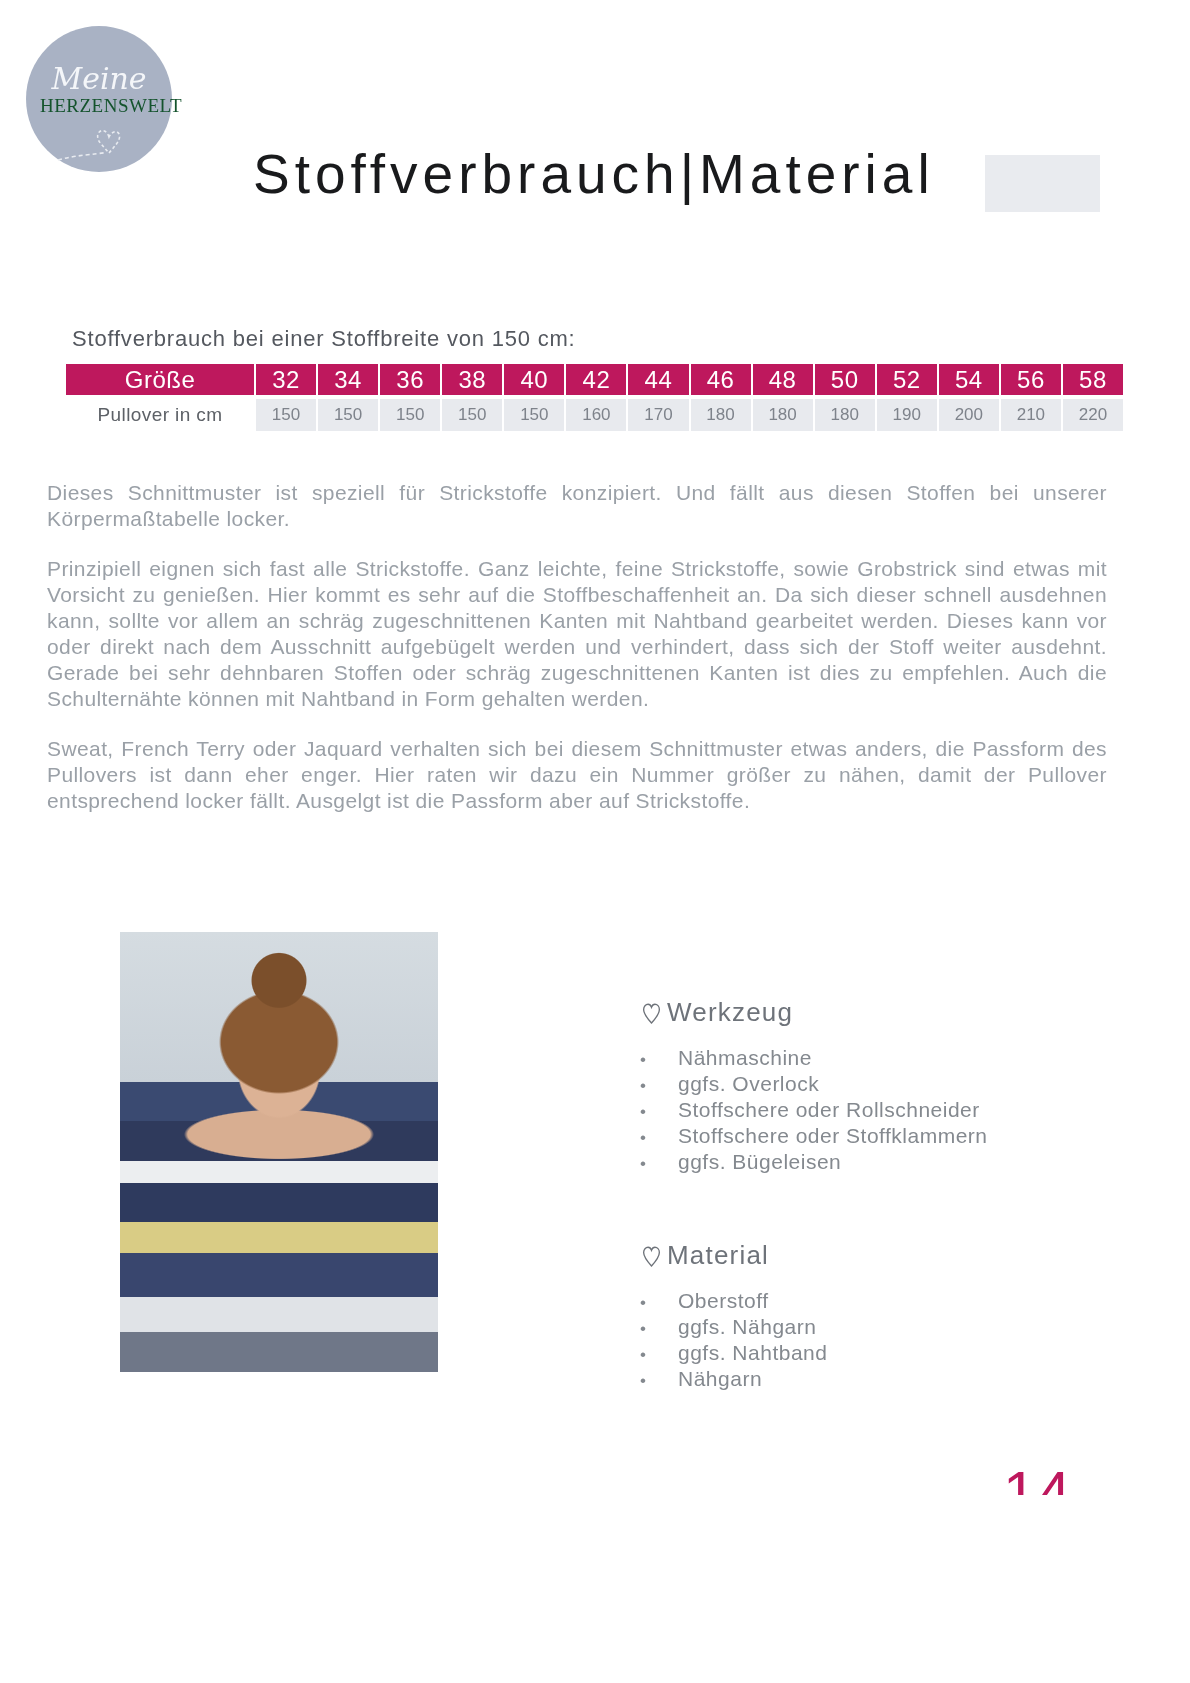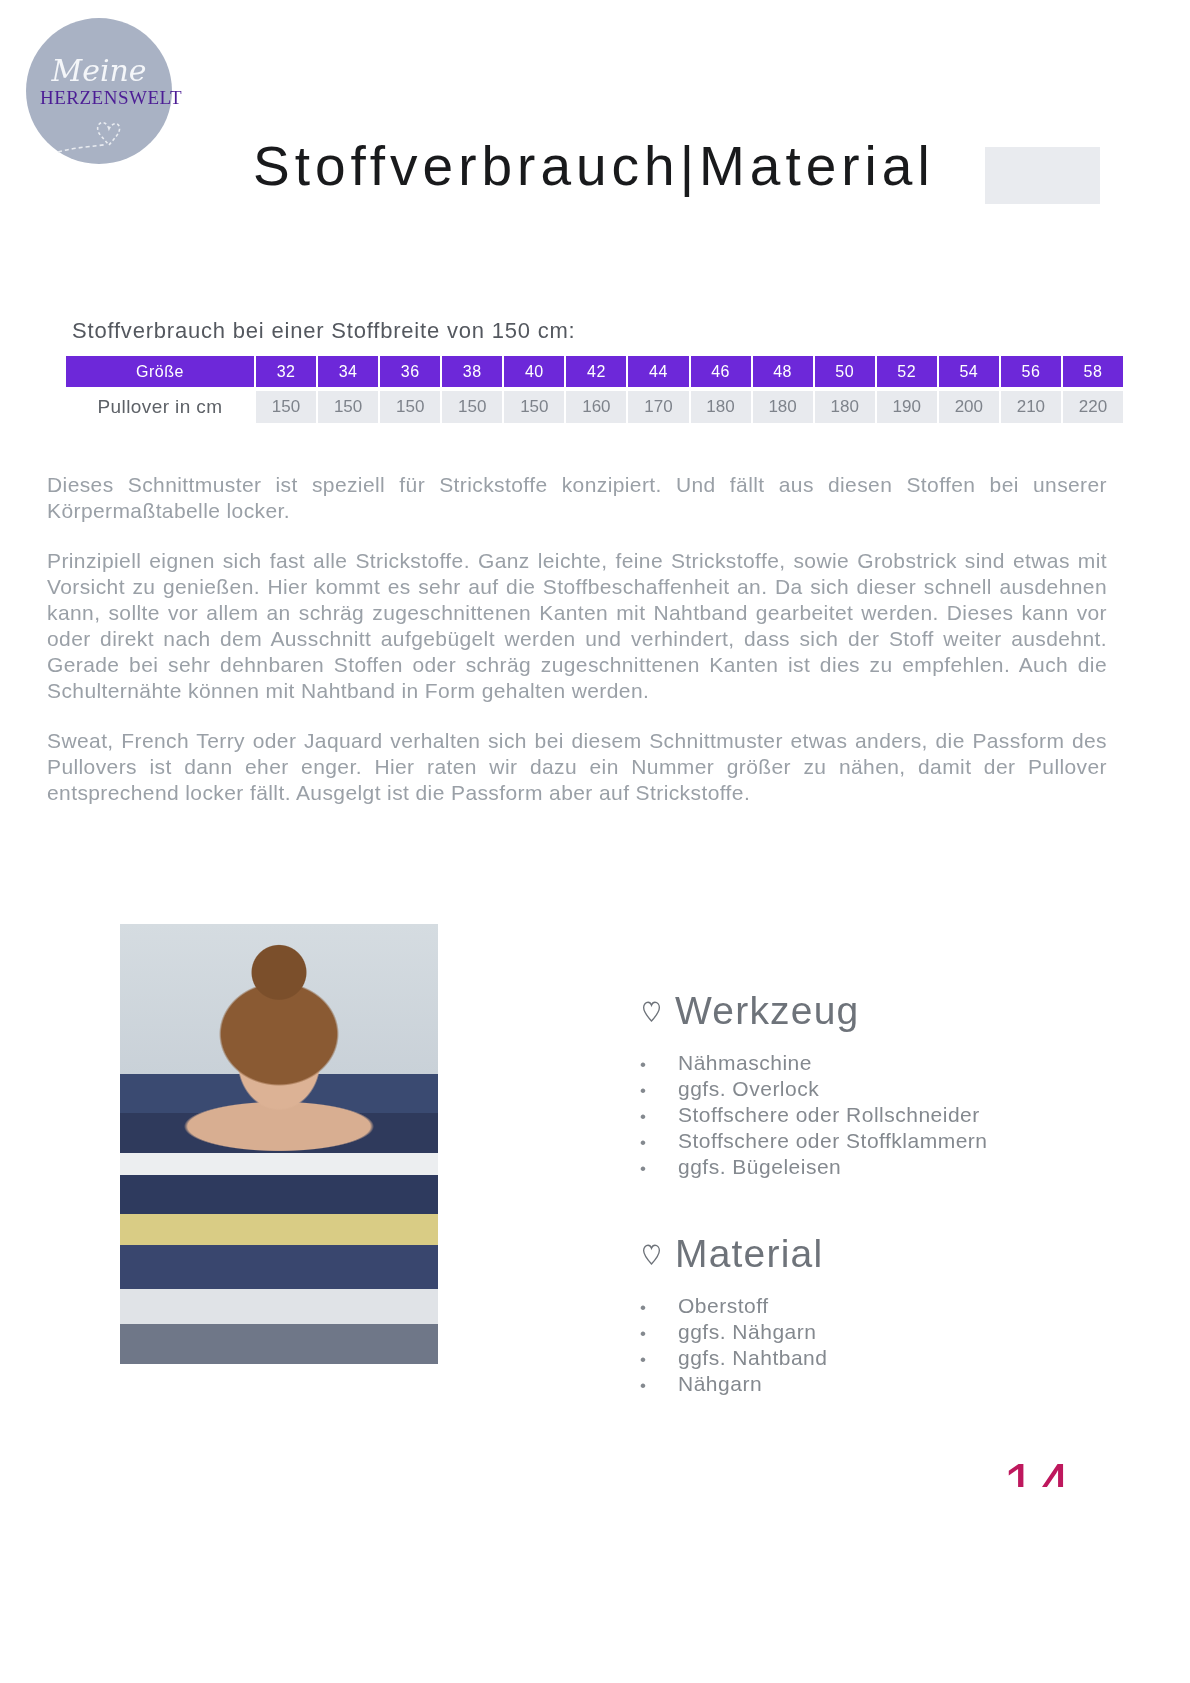--- a/index.html
+++ b/index.html
@@ -1,33 +1,33 @@
 <!DOCTYPE html>
 <html><head>
 <meta charset="utf-8">
 <style>
   html,body{margin:0;padding:0;background:#ffffff;}
   .page{
-    position:relative; width:1190px; height:1483px; margin:4px auto;
+    position:relative; width:1190px; height:1483px; margin:12px auto;
     background:#ffffff; overflow:hidden;
     font-family:"Liberation Sans", sans-serif;
   }
   
   .logo{
     position:absolute; left:26px; top:14px; width:146px; height:146px;
     border-radius:50%; background:#a9b2c4;
     display:flex; flex-direction:column; align-items:center; justify-content:flex-start;
   }
   .logo-script{
     margin-top:38px; font-family:"DejaVu Serif", serif; font-style:italic;
     font-size:30px; color:#f4f6f9; line-height:30px;
   }
   .logo-caps{
     margin-top:2px; font-family:"Liberation Serif", serif;
-    font-size:19px; letter-spacing:.5px; color:#4c1d95; line-height:20px; white-space:nowrap;padding-left:24px;
+    font-size:19px; letter-spacing:.5px; color:#14532d; line-height:20px; white-space:nowrap;padding-left:24px;
   }
   .logo-heart{ position:absolute; left:28px; bottom:6px; }
   
   .header-bar{
     position:absolute; left:715px; top:0; width:475px; height:80px;
     background:#edeff2; display:flex; align-items:center;
   }
   .header-garment{
     margin-left:60px; font-size:33px; color:#5c616b; letter-spacing:1px; font-weight:400;
   }
@@ -44,21 +44,21 @@
     font-size:55px; font-weight:300; letter-spacing:5px; color:#191a1c; white-space:nowrap;
   }
   
   .table-caption{
     position:absolute; left:72px; top:314px;
     font-size:22px; letter-spacing:.8px; color:#54585f;
   }
   .size-table{ position:absolute; left:66px; top:352px; width:1057px; }
   .t-row{ display:grid; grid-template-columns:188px repeat(14,1fr); column-gap:2px; }
   .t-row.head .cell{
-    background:#6d28d9; color:#ffffff; height:31px; font-size:16px;
+    background:#be185d; color:#ffffff; height:31px; font-size:24px;
     display:flex; align-items:center; justify-content:center; letter-spacing:.5px;
   }
   .t-row.vals{ margin-top:4px; }
   .t-row.vals .cell{
     background:#e8eaee; color:#7e838b; height:32px; font-size:17px;
     display:flex; align-items:center; justify-content:center;
   }
   .t-row.vals .cell.rowlabel{
     background:#ffffff; color:#5d6167; font-size:19px; letter-spacing:.4px;
   }
@@ -82,22 +82,22 @@
         #3a4a71 34% 43%, #2f3a5c 43% 52%,
         #eceef0 52% 57%, #2e3a5e 57% 66%,
         #d9cc85 66% 73%, #39466e 73% 83%,
         #e0e3e7 83% 91%, #6f7788 91% 100%);
   }
   
   .side-section{ position:absolute; left:640px; width:470px; }
   .section-tools{ top:985px; }
   .section-material{ top:1228px; }
   .section-heading{
-    display:flex; align-items:center; gap:12px;
-    color:#6e737a; font-size:39px; letter-spacing:1.2px;
+    display:flex; align-items:center; gap:4px;
+    color:#6e737a; font-size:26px; letter-spacing:1.2px;
   }
   .heart-icon{ color:#6e737a; flex:0 0 auto; }
   .item-list{ list-style:none; margin:18px 0 0 0; padding:0; }
   .item-list li{
     display:flex; align-items:baseline; line-height:24px;
     font-size:21px; color:#84898f; letter-spacing:.5px;
   }
   .bullet{ width:38px; flex:0 0 auto; color:#84898f; font-size:17px; }
   
   .footer-bar{

